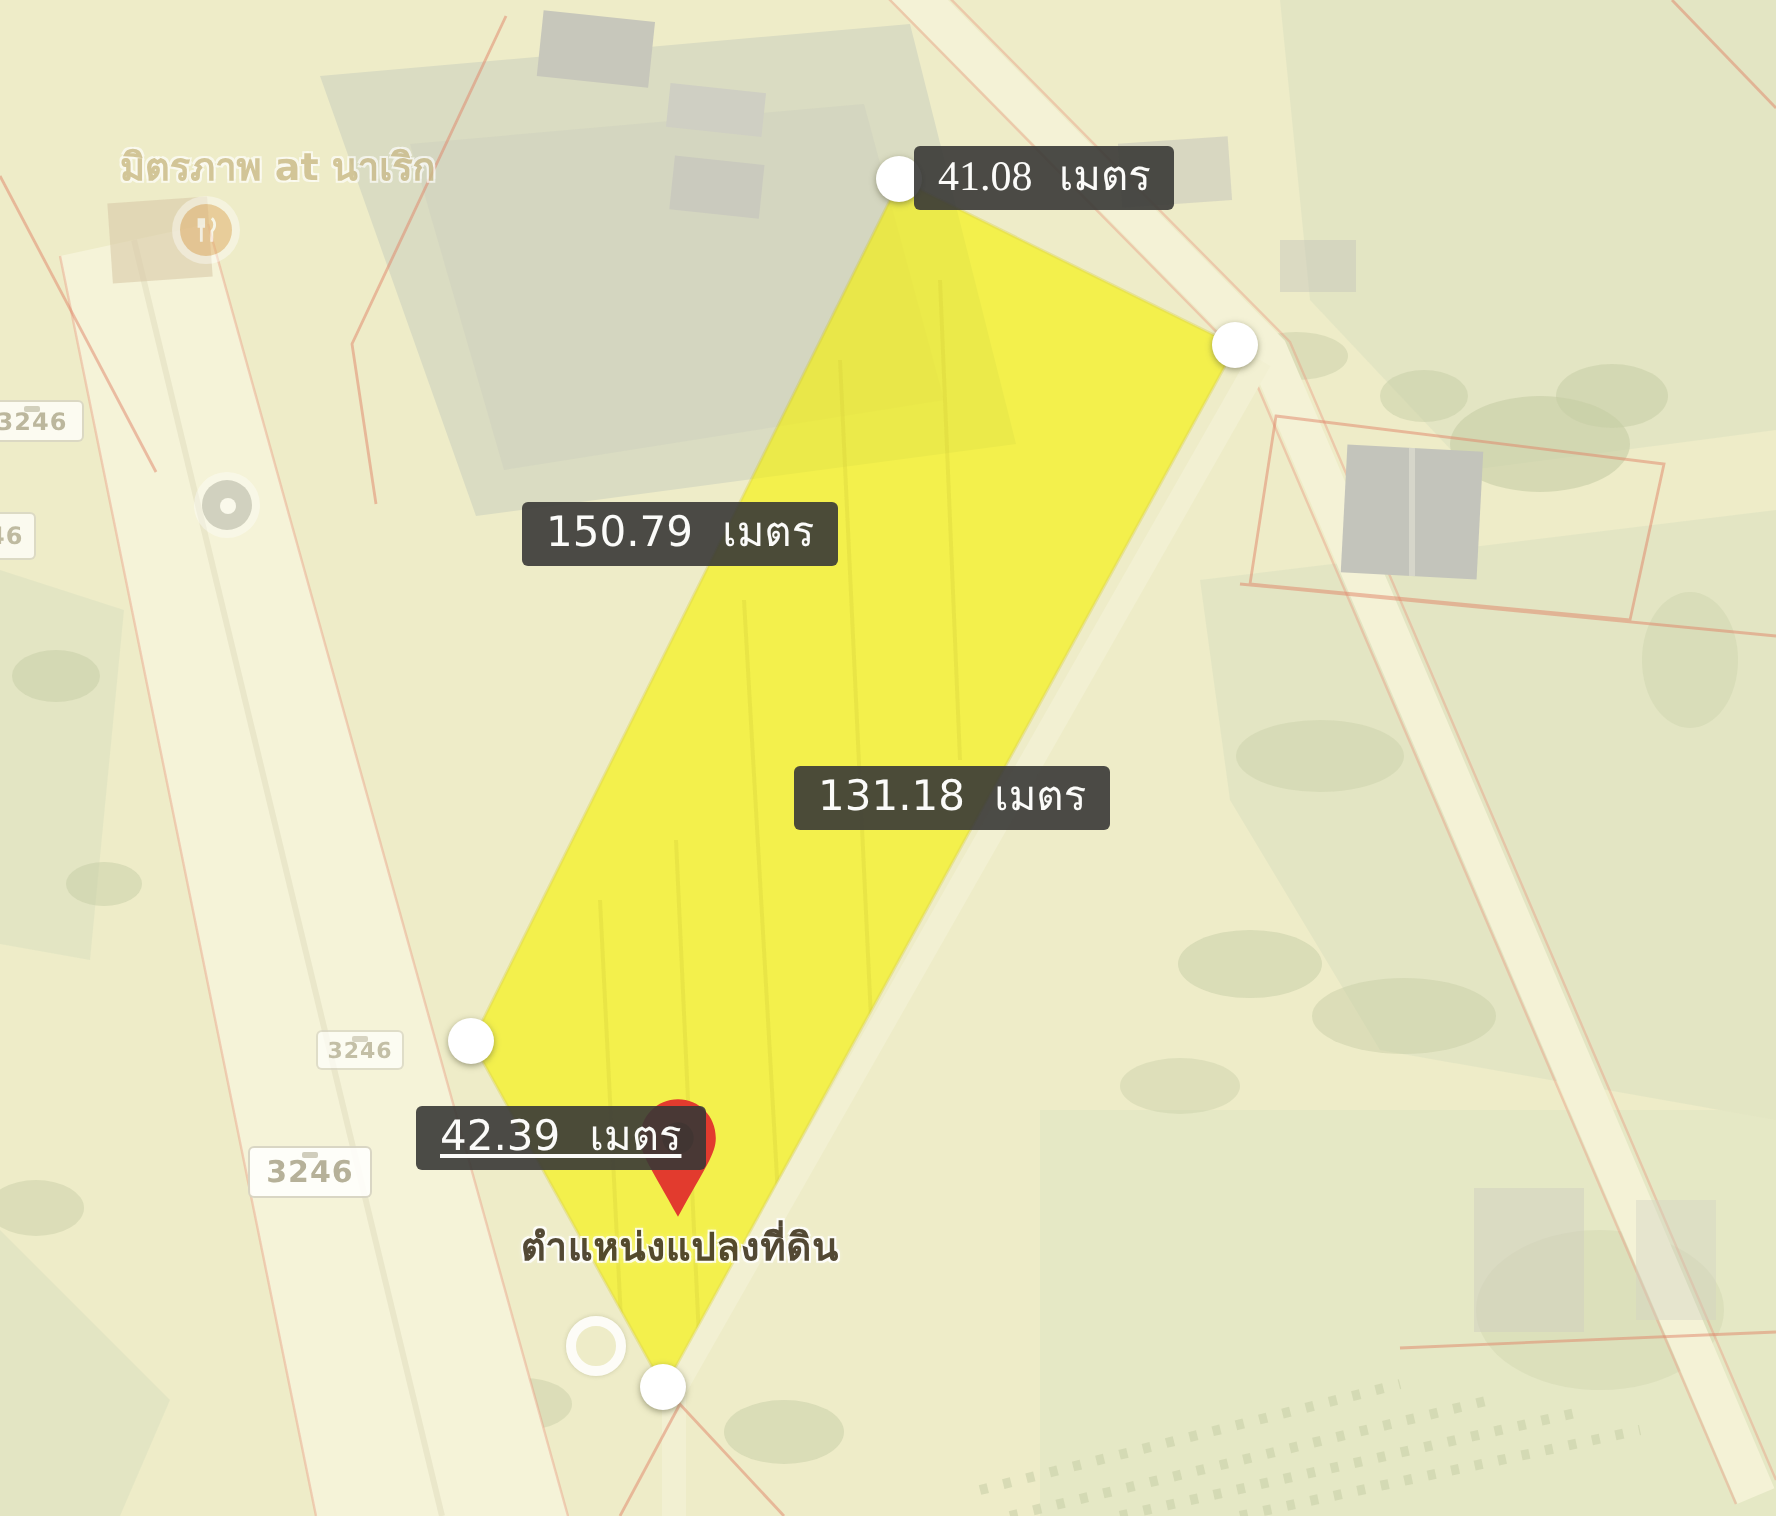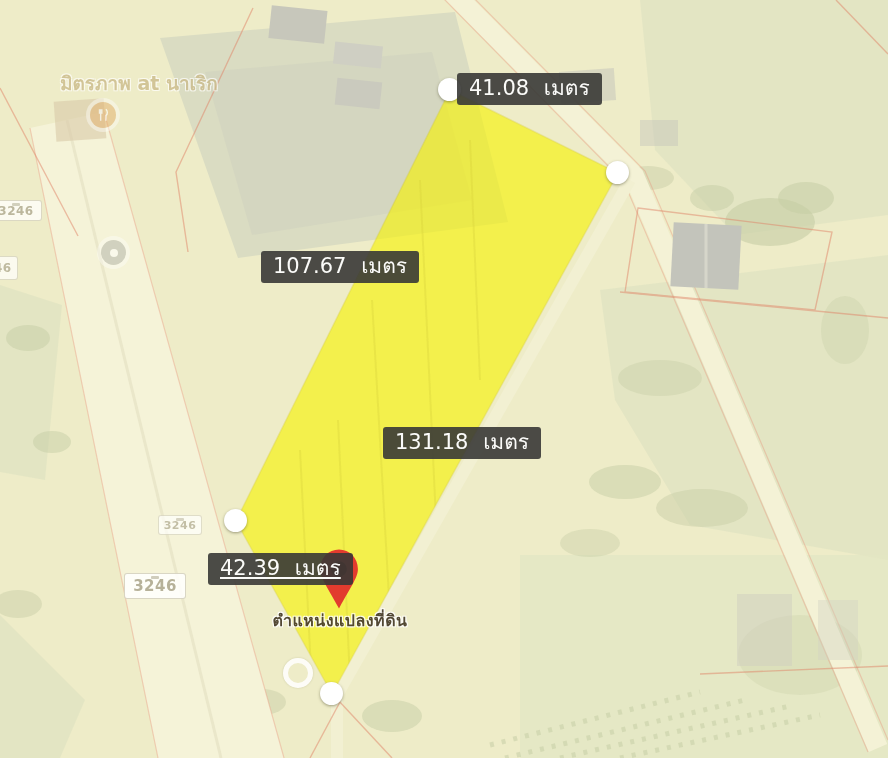--- a/index.html
+++ b/index.html
@@ -24,21 +24,21 @@
   .mlabel{
     position:absolute;z-index:10;background:rgba(56,56,54,.9);
     color:#fbfbf9;font-size:21px;line-height:1;padding:5px 12px 6px 12px;
     border-radius:3px;white-space:nowrap;word-spacing:8px;
   }
   
   .pin{position:absolute;left:318px;top:548px;width:42px;height:62px;z-index:5;}
   
   .caption{
     position:absolute;left:248px;top:608px;width:184px;text-align:center;
-    z-index:9;font-size:16px;font-weight:bold;color:#463b28;letter-spacing:.5px;
+    z-index:9;font-size:19px;font-weight:bold;color:#463b28;letter-spacing:.5px;
     text-shadow:-1px -1px 0 rgba(255,255,255,.9),1px -1px 0 rgba(255,255,255,.9),
                 -1px 1px 0 rgba(255,255,255,.9),1px 1px 0 rgba(255,255,255,.9),0 0 3px rgba(255,255,255,.8);
     opacity:.92;
   }
   
   .poi-label{
     position:absolute;z-index:3;font-weight:bold;color:#c9b987;opacity:.75;
     text-shadow:-1px -1px 0 rgba(255,255,255,.85),1px -1px 0 rgba(255,255,255,.85),
                 -1px 1px 0 rgba(255,255,255,.85),1px 1px 0 rgba(255,255,255,.85);
     white-space:nowrap;
@@ -181,23 +181,23 @@
   <div class="vertex" style="left:224px;top:509px;"></div>
   <div class="vertex" style="left:320px;top:682px;"></div>
 
   <div class="pin">
     <svg viewBox="0 0 40 58" width="42" height="62">
       <path d="M20 1 C10 1 2 9 2 19.5 C2 27 7 33.5 20 57 C33 33.5 38 27 38 19.5 C38 9 30 1 20 1 Z" fill="var(--pin-red)"></path>
       <circle cx="20" cy="19.5" r="7.5" fill="#8e1b12"></circle>
     </svg>
   </div>
 
-  <div class="mlabel" style="left:457px;top:73px;">41.08 เมตร</div>
-  <div class="mlabel" style="left:261px;top:251px;">107.67 เมตร</div>
-  <div class="mlabel" style="left:383px;top:383px;margin-top:44px;">131.18 เมตร</div>
+  <div class="mlabel" style="left:457px;top:73px;font-family:Liberation Serif, serif;">41.08 เมตร</div>
+  <div class="mlabel" style="left:261px;top:251px;">150.79 เมตร</div>
+  <div class="mlabel" style="left:397px;top:383px;">131.18 เมตร</div>
   <div class="mlabel" style="left:208px;top:553px;text-decoration:underline;">42.39 เมตร</div>
 
   <div class="caption">ตำแหน่งแปลงที่ดิน</div>
 
   <div class="poi-label l1">มิตรภาพ at นาเริก</div>
   <div class="poi-icon restaurant">
     <div class="inner">
       <svg viewBox="0 0 12 12" width="14" height="14">
         <path d="M3 1v4M5 1v4M4 1v10M8.5 1c1.6 1.5 1.6 4 0 5.5V11" stroke="#fff" stroke-width="1.2" fill="none"></path>
       </svg>

